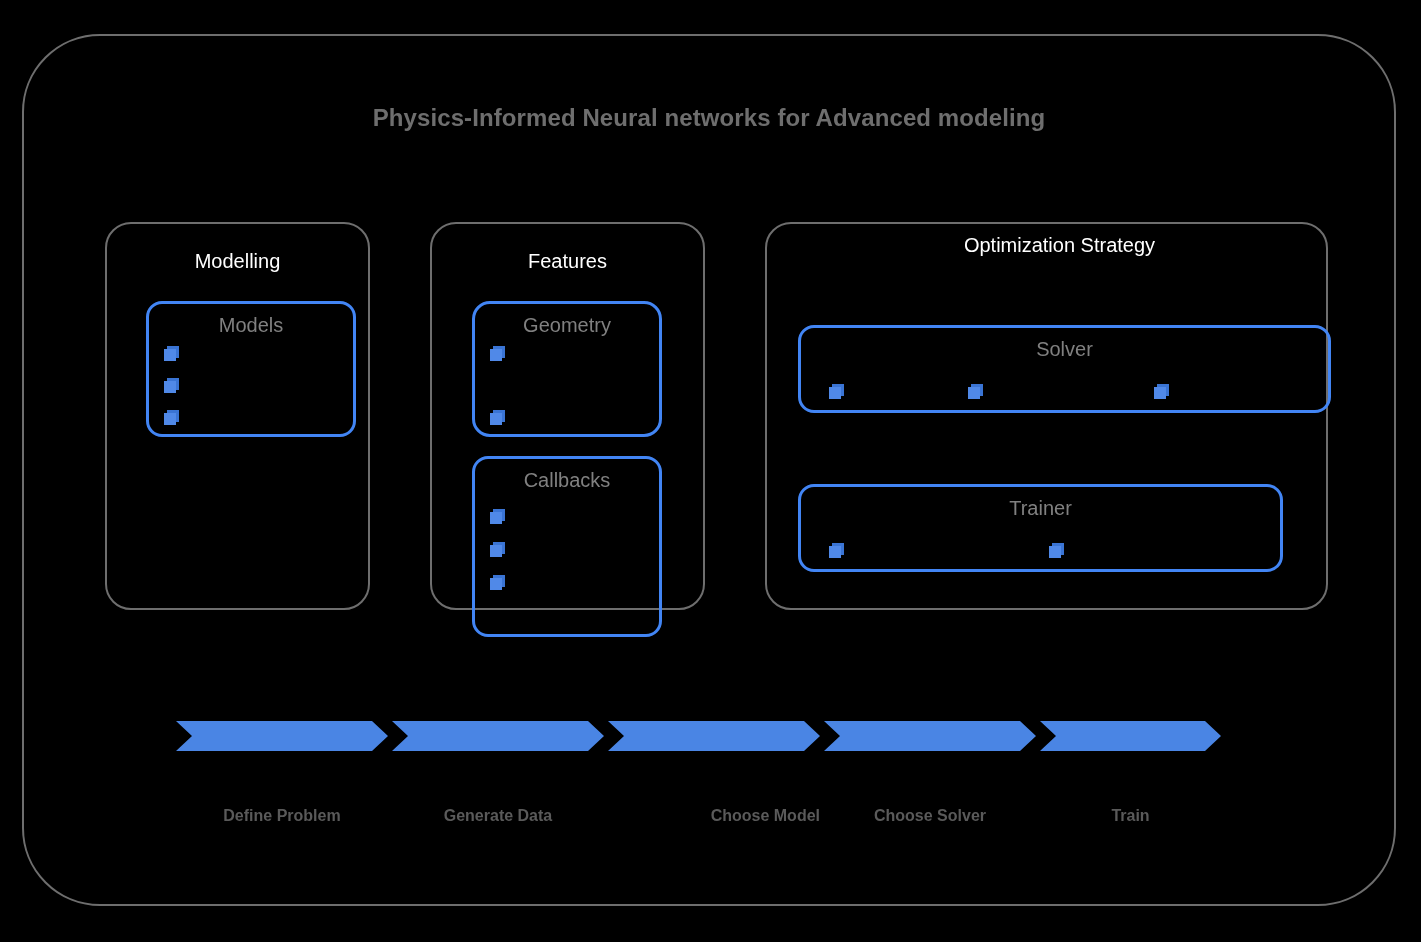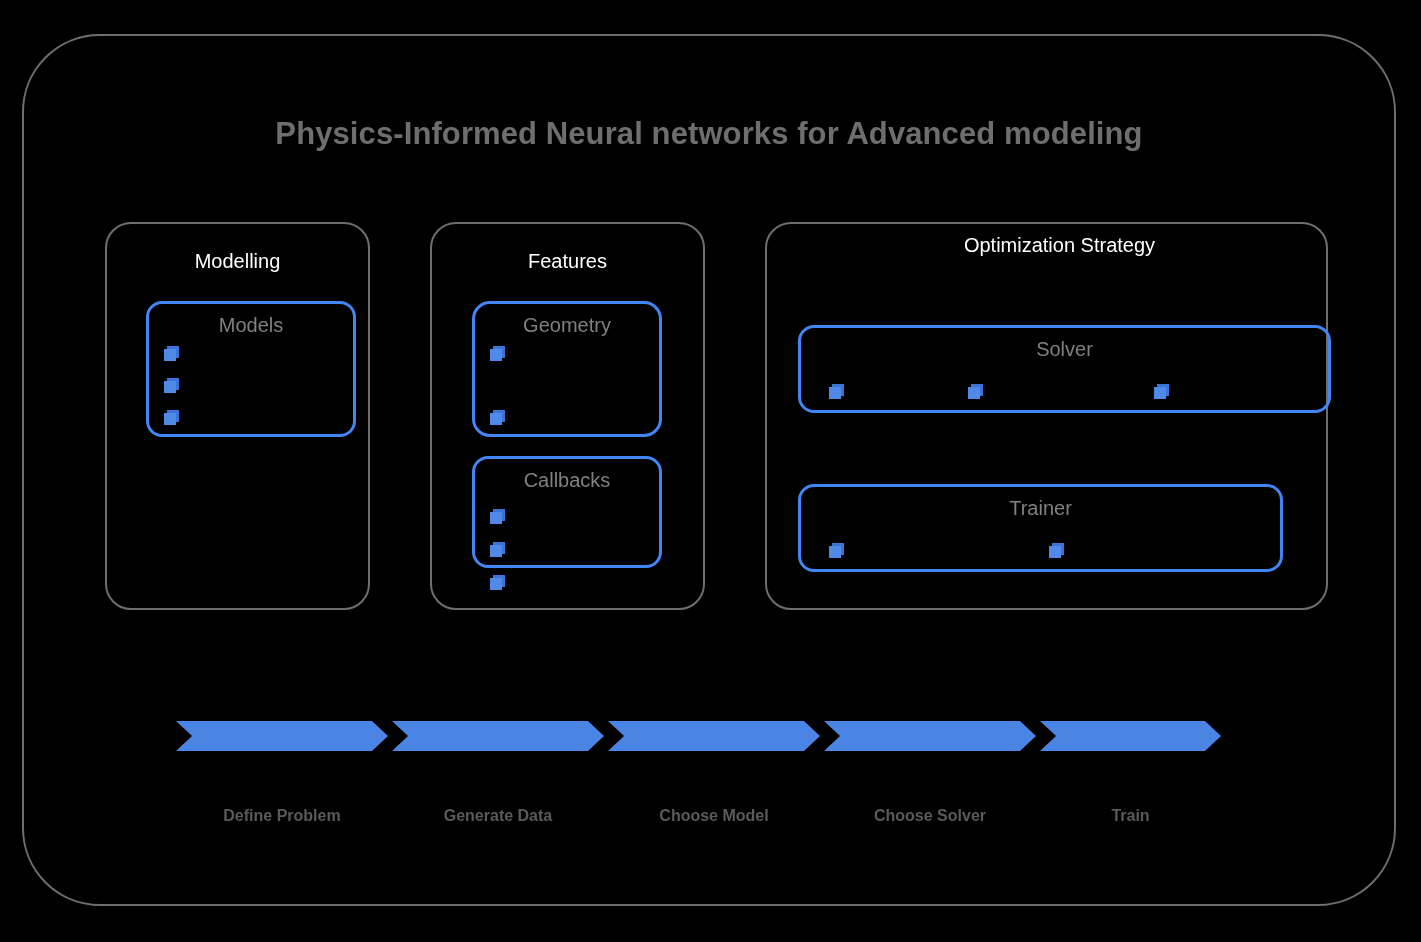--- a/index.html
+++ b/index.html
@@ -29,25 +29,25 @@
     height: 872px;
     border: 2px solid #6e6e6e;
     border-radius: 78px;
     box-sizing: border-box;
   }
 
   
   .diagram-title {
     position: absolute;
     left: 22px;
-    top: 116px;
+    top: 104px;
     width: 1374px;
     text-align: center;
     color: #6e6e6e;
-    font-size: 31px;
+    font-size: 24px;
     font-weight: bold;
     letter-spacing: 0.1px;
     white-space: nowrap;
   }
 
   
   .group {
     position: absolute;
     border: 2px solid #6e6e6e;
     border-radius: 26px;
@@ -176,21 +176,21 @@
     <div class="cube" style="left:15px; top:42px;">
       <div class="cube-back"></div>
         <div class="cube-front"></div>
     </div>
     <div class="cube" style="left:15px; top:106px;">
       <div class="cube-back"></div>
         <div class="cube-front"></div>
     </div>
   </div>
 
-  <div class="card" style="left:472px; top:456px; width:190px; height:112px;">
+  <div class="card" style="left:472px; top:456px; width:190px; height:181px;">
     <div class="card-title">Callbacks</div>
     <div class="cube" style="left:15px; top:50px;">
       <div class="cube-back"></div>
         <div class="cube-front"></div>
     </div>
     <div class="cube" style="left:15px; top:83px;">
       <div class="cube-back"></div>
         <div class="cube-front"></div>
     </div>
     <div class="cube" style="left:15px; top:116px;">
@@ -233,18 +233,18 @@
 
   <div class="flow">
     <div class="chevron first" style="left:0px; width:212px;"></div>
     <div class="chevron" style="left:216px; width:212px;"></div>
     <div class="chevron" style="left:432px; width:212px;"></div>
     <div class="chevron" style="left:648px; width:212px;"></div>
     <div class="chevron" style="left:864px; width:181px;"></div>
 
     <div class="chevron-label" style="left:0px; width:212px;">Define Problem</div>
     <div class="chevron-label" style="left:216px; width:212px;">Generate Data</div>
-    <div class="chevron-label" style="left:432px; width:212px;">Choose Model</div>
+    <div class="chevron-label" style="left:432px; width:212px;text-align:right;">Choose Model</div>
     <div class="chevron-label" style="left:648px; width:212px;">Choose Solver</div>
     <div class="chevron-label" style="left:864px; width:181px;">Train</div>
   </div>
 
 </div>
 
 </body></html>

